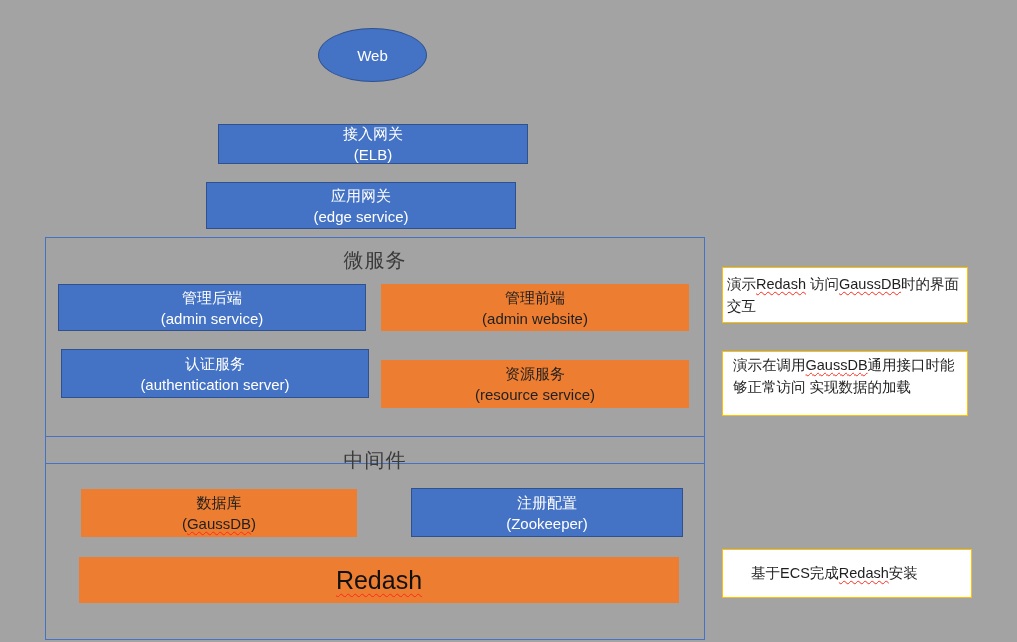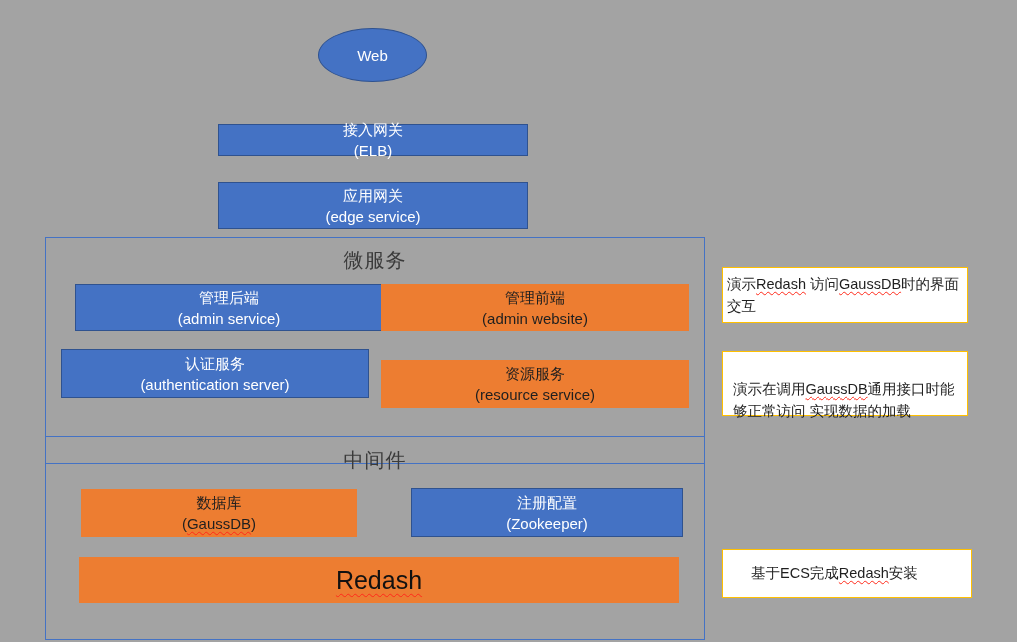--- a/index.html
+++ b/index.html
@@ -31,33 +31,33 @@
 </style>
 </head>
 <body>
 
 <div id="canvas">
 
   <div class="abs shape blue ellipse" style="left:318px; top:28px; width:109px; height:54px;">
     <span>Web</span>
   </div>
 
-  <div class="abs shape blue" style="left:218px; top:124px; width:310px; height:32px;">
+  <div class="abs shape blue" style="left:218px; top:124px; width:310px; height:40px;">
     <div>接入网关</div>
     <div>(ELB)</div>
   </div>
-  <div class="abs shape blue" style="left:218px; top:182px; width:310px; height:47px;">
+  <div class="abs shape blue" style="left:206px; top:182px; width:310px; height:47px;">
     <div>应用网关</div>
     <div>(edge service)</div>
   </div>
 
   <div class="abs group" style="left:45px; top:237px; width:660px; height:227px;">
     <div class="group-title" style="margin-top:9px;">微服务</div>
 
-    <div class="abs shape blue" style="left:29px; top:46px; width:308px; height:47px;">
+    <div class="abs shape blue" style="left:12px; top:46px; width:308px; height:47px;">
       <div>管理后端</div>
       <div>(admin service)</div>
     </div>
 
     <div class="abs shape orange" style="left:335px; top:46px; width:308px; height:47px;">
       <div>管理前端</div>
       <div>(admin website)</div>
     </div>
 
     <div class="abs shape blue" style="left:15px; top:111px; width:308px; height:49px;">
@@ -86,21 +86,21 @@
 
     <div class="abs shape orange" style="left:33px; top:120px; width:600px; height:46px;">
       <span class="sq redash-label">Redash</span>
     </div>
   </div>
 
   <div class="abs note" style="left:722px; top:267px; width:246px; height:56px; padding:5px 4px;">
     <span>演示</span><span class="sq">Redash</span><span> 访问</span><span class="sq">GaussDB</span><span>时的界面交互</span>
   </div>
 
-  <div class="abs note" style="left:722px; top:351px; width:246px; height:65px; padding:26px 10px;">
+  <div class="abs note" style="left:722px; top:351px; width:246px; height:65px; padding:2px 10px;">
     <span>演示在调用</span><span class="sq">GaussDB</span><span>通用接口时能够正常访问 实现数据的加载</span>
   </div>
 
   <div class="abs note" style="left:722px; top:549px; width:250px; height:49px; padding:0 28px; display:flex; align-items:center;">
     <span><span>基于ECS完成</span><span class="sq">Redash</span><span>安装</span></span>
   </div>
 
 </div>
 
 </body></html>

